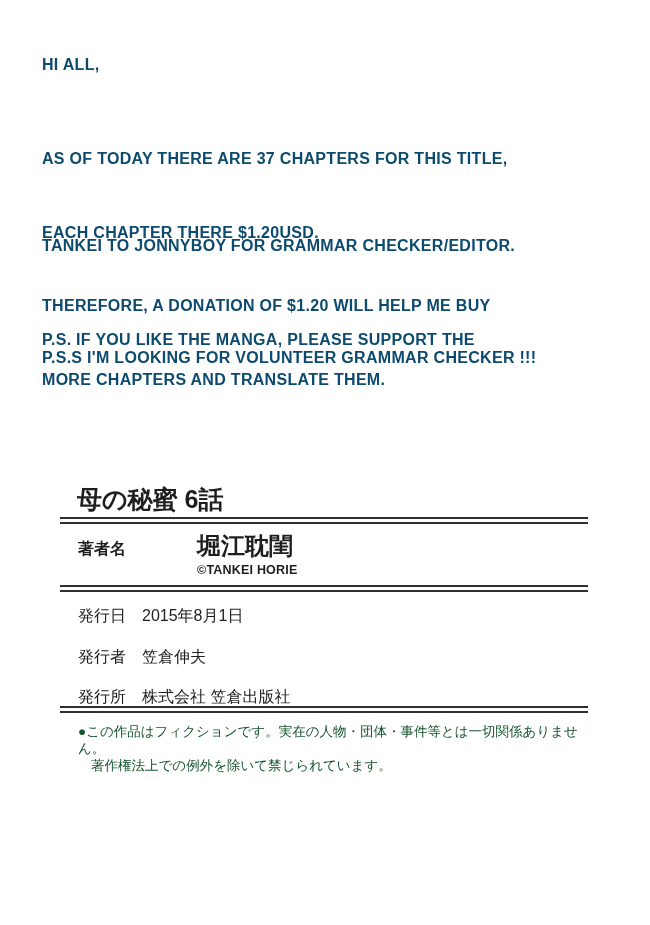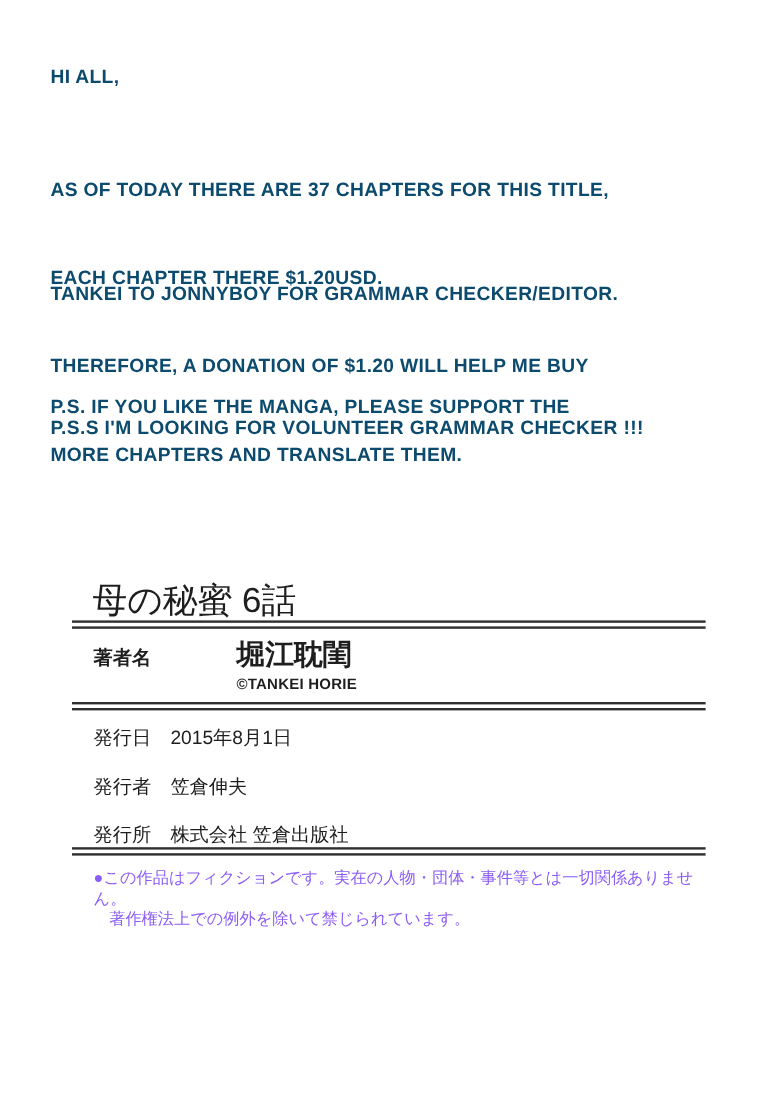--- a/index.html
+++ b/index.html
@@ -27,21 +27,21 @@
     letter-spacing: 0.3px;
     white-space: pre;
   }
   .en div { white-space: pre; }
 
   
   .jp { color: #1e1e1e; font-family: "Liberation Sans", sans-serif; }
 
   .colophon-title {
     left: 77px; top: 487px;
-    font-size: 29px; font-weight: 400; line-height: 1;
+    font-size: 25px; font-weight: 700; line-height: 1;
   }
   .dline {
     left: 60px; width: 528px; height: 7px;
     border-top: 2px solid #2f2f2f;
     border-bottom: 2px solid #2f2f2f;
     box-sizing: border-box;
   }
   .dline1 { top: 517px; }
   .dline2 { top: 585px; }
   .dline3 { top: 706px; }
@@ -68,21 +68,21 @@
     left: 142px;
     font-size: 16px; font-weight: 400; line-height: 1;
   }
   .row1 { top: 608px; }
   .row2 { top: 649px; text-align: right; }
   .row3 { top: 689px; }
 
   .disclaimer {
     left: 78px; top: 723px; width: 525px;
     font-size: 13.5px; line-height: 17px;
-    color: #8b5cf6; font-weight: 400;
+    color: #14532d; font-weight: 400;
   }
   .disclaimer .indent { padding-left: 13px; }
 </style>
 </head>
 <body>
 
 <div class="abs en" style="top:53px">HI ALL,</div>
 
 <div class="abs en" style="top:98px">
   <div>AS OF TODAY THERE ARE 37 CHAPTERS FOR THIS TITLE,</div>

